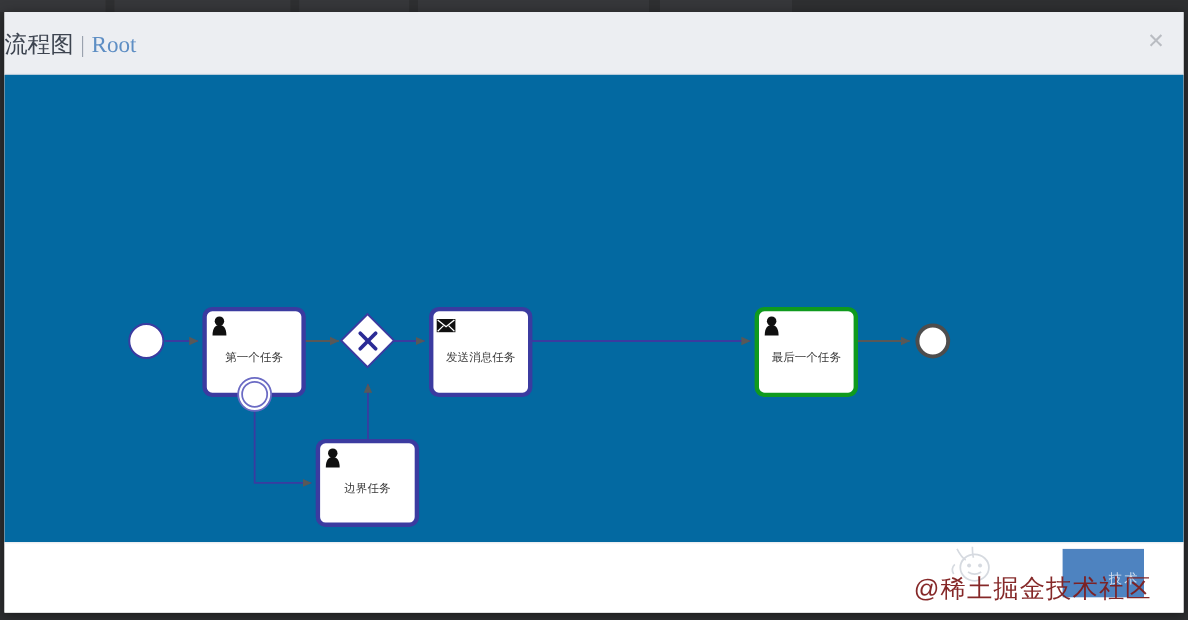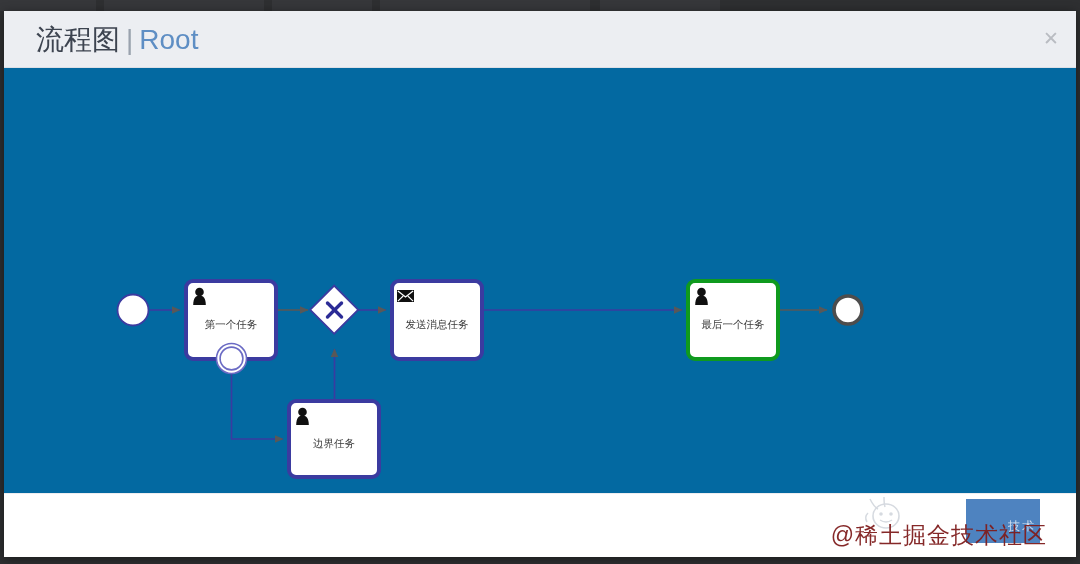--- a/index.html
+++ b/index.html
@@ -43,26 +43,27 @@
   
   #modal-header {
     position: relative;
     height: 57px;
     background: #eceef2;
     border-bottom: 1px solid #dcdfe6;
     box-sizing: border-box;
   }
   #modal-title {
     position: absolute;
-    left: 32px;
+    left: 0;
     top: 14px;
-    font-size: 28px;
+    font-size: 21px;
     line-height: 30px;
     color: #3e4category;
     white-space: nowrap;
+    font-family: Liberation Serif, serif;
   }
   #modal-title .t-main { color: #3d4450; }
   #modal-title .t-sep  { color: #9aa2ae; margin: 0 6px; font-weight: 300; }
   #modal-title .t-sub  { color: #5e8ec4; }
 
   #close-button {
     position: absolute;
     right: 14px;
     top: 16px;
     width: 22px;

